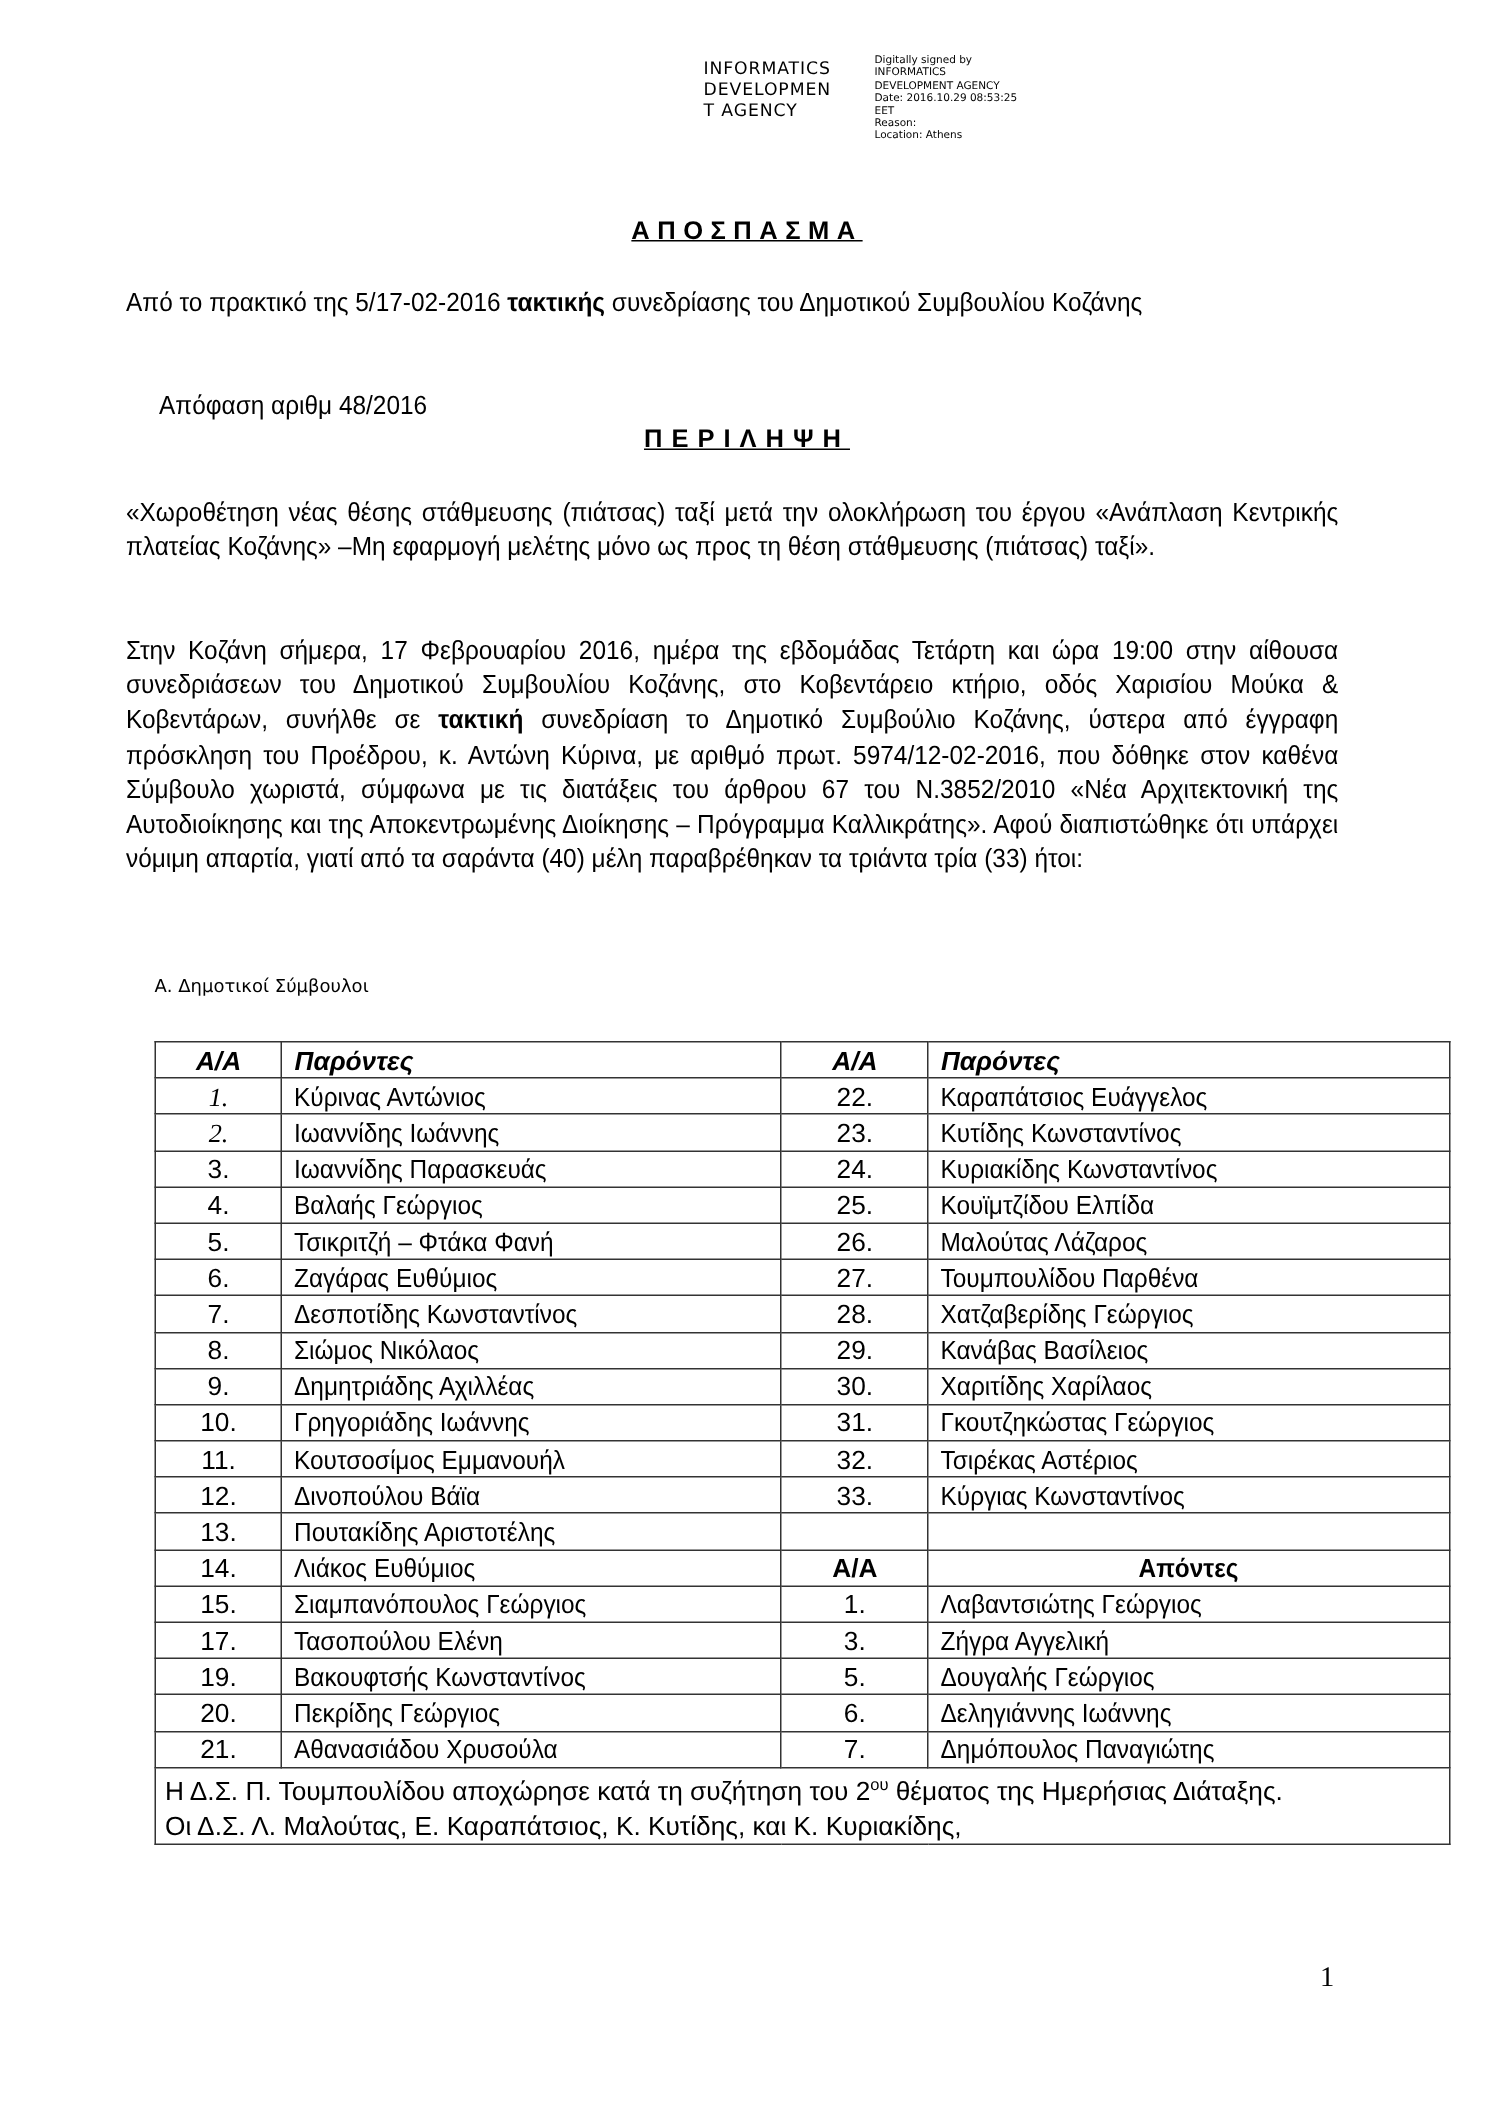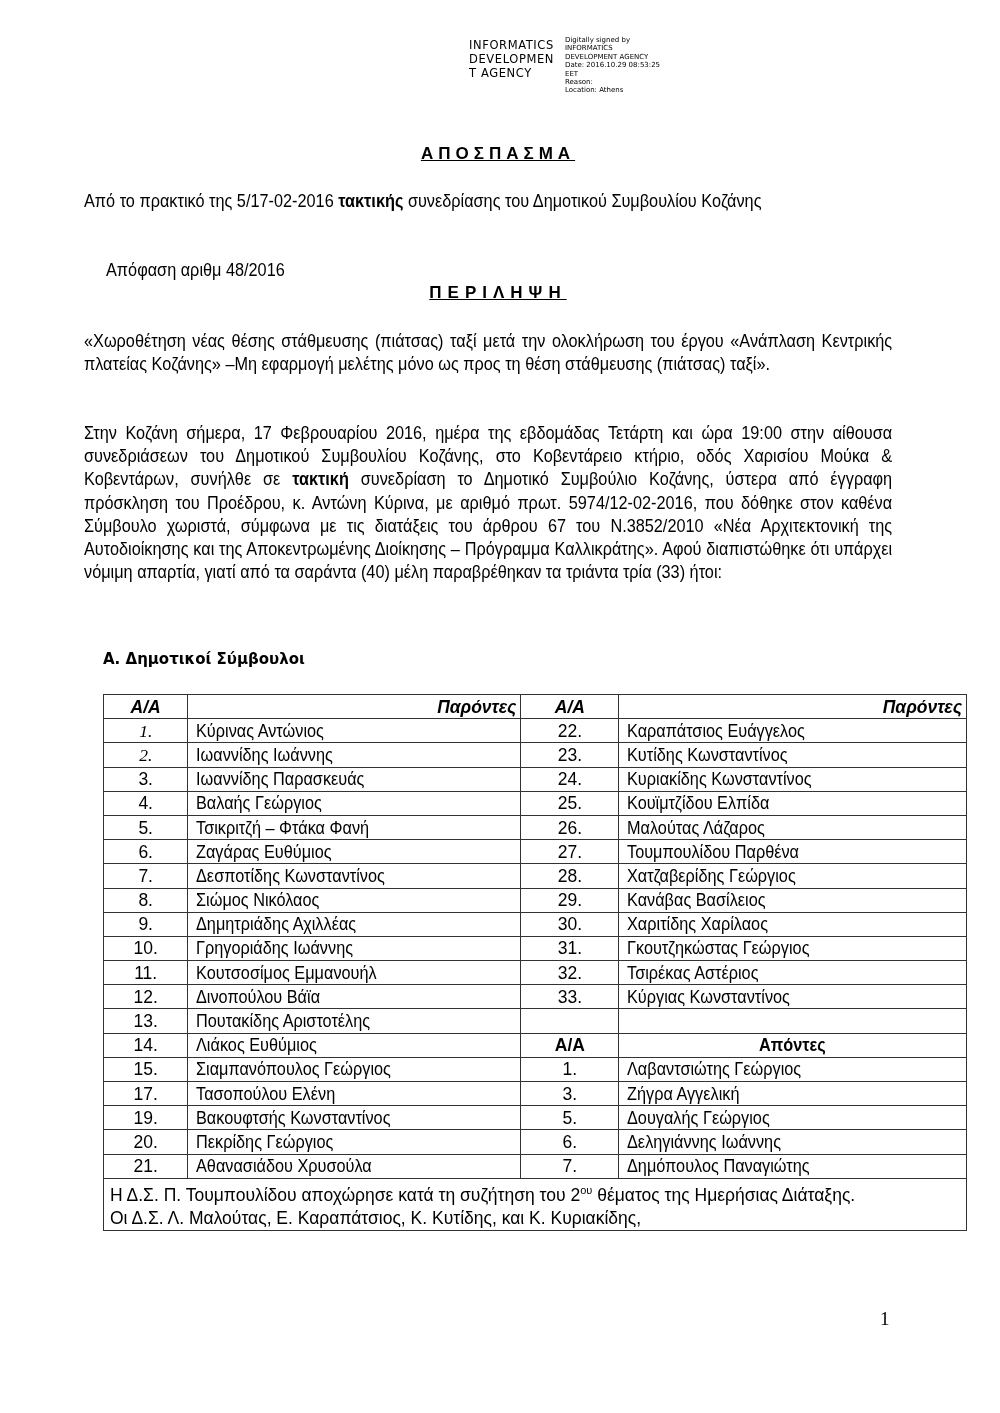--- a/index.html
+++ b/index.html
@@ -1,36 +1,36 @@
 <!DOCTYPE html>
 <html><head>
 <meta charset="utf-8">
 <style>
   html, body { margin: 0; padding: 0; background: #ffffff; }
   body { width: 1000px; height: 1413px; position: relative; overflow: hidden; color: #000; font-family: "Liberation Sans", sans-serif; }
   .sig { position: absolute; left: 469px; top: 38px; display: flex; }
   .sig-name { font-family: "DejaVu Sans", sans-serif; font-size: 11.5px; line-height: 14px; letter-spacing: 0.6px; width: 96px; }
   .sig-name div { white-space: nowrap; }
-  .sig-details { font-family: "DejaVu Sans", sans-serif; font-size: 7px; line-height: 8.4px; margin-left: 0; margin-top: -2px; }
+  .sig-details { font-family: "DejaVu Sans", sans-serif; font-size: 7px; line-height: 8.4px; margin-left: 18px; margin-top: -2px; }
   .sig-details div { white-space: nowrap; }
 
   .title { position: absolute; left: 0; width: 996px; text-align: center; font-weight: bold; font-size: 17px; letter-spacing: 5px; text-decoration: underline; }
   .para { position: absolute; left: 84px; width: 808px; font-family: "Liberation Sans", sans-serif; font-size: 17.5px; line-height: 23.2px; text-align: justify; transform: scaleX(0.93); transform-origin: left top; }
   .para-inner { width: 869px; }
   .bold { font-weight: bold; }
 
-  .section-heading { position: absolute; left: 103px; top: 650px; font-family: "DejaVu Sans", sans-serif; font-weight: bold; font-size: 15px; }
+  .section-heading { position: absolute; left: 103px; top: 650px; font-family: "DejaVu Sans", sans-serif; font-weight: normal; font-size: 12px; }
 
   table.members { position: absolute; left: 103px; top: 694px; width: 864px; border-collapse: collapse; font-size: 17.5px; }
   table.members td { border: 1px solid #333; height: 23.2px; padding: 0 4px; line-height: 22px; white-space: nowrap; }
   table.members td.num { text-align: center; width: 66px; }
   table.members td.num2 { text-align: center; width: 78px; }
   table.members td.name { width: 283px; padding-left: 8px; }
   table.members td.name2 { width: 296px; padding-left: 8px; }
-  table.members .hdr { font-weight: bold; font-style: italic; text-align: right; }
+  table.members .hdr { font-weight: bold; font-style: italic; text-align: left; }
   table.members .hdr2 { font-weight: bold; text-align: center; }
   table.members td.name .txt, table.members td.name2 .txt { display: inline-block; transform: scaleX(0.93); transform-origin: left center; }
   table.members td.note { white-space: normal; text-align: justify; line-height: 23px; padding: 0 6px; }
   .ital-num { font-family: "Liberation Serif", serif; font-style: italic; }
   sup { font-size: 11px; }
 
   .page-number { position: absolute; left: 880px; top: 1308px; font-family: "Liberation Serif", serif; font-size: 19px; }
 </style>
 </head>
 <body>

